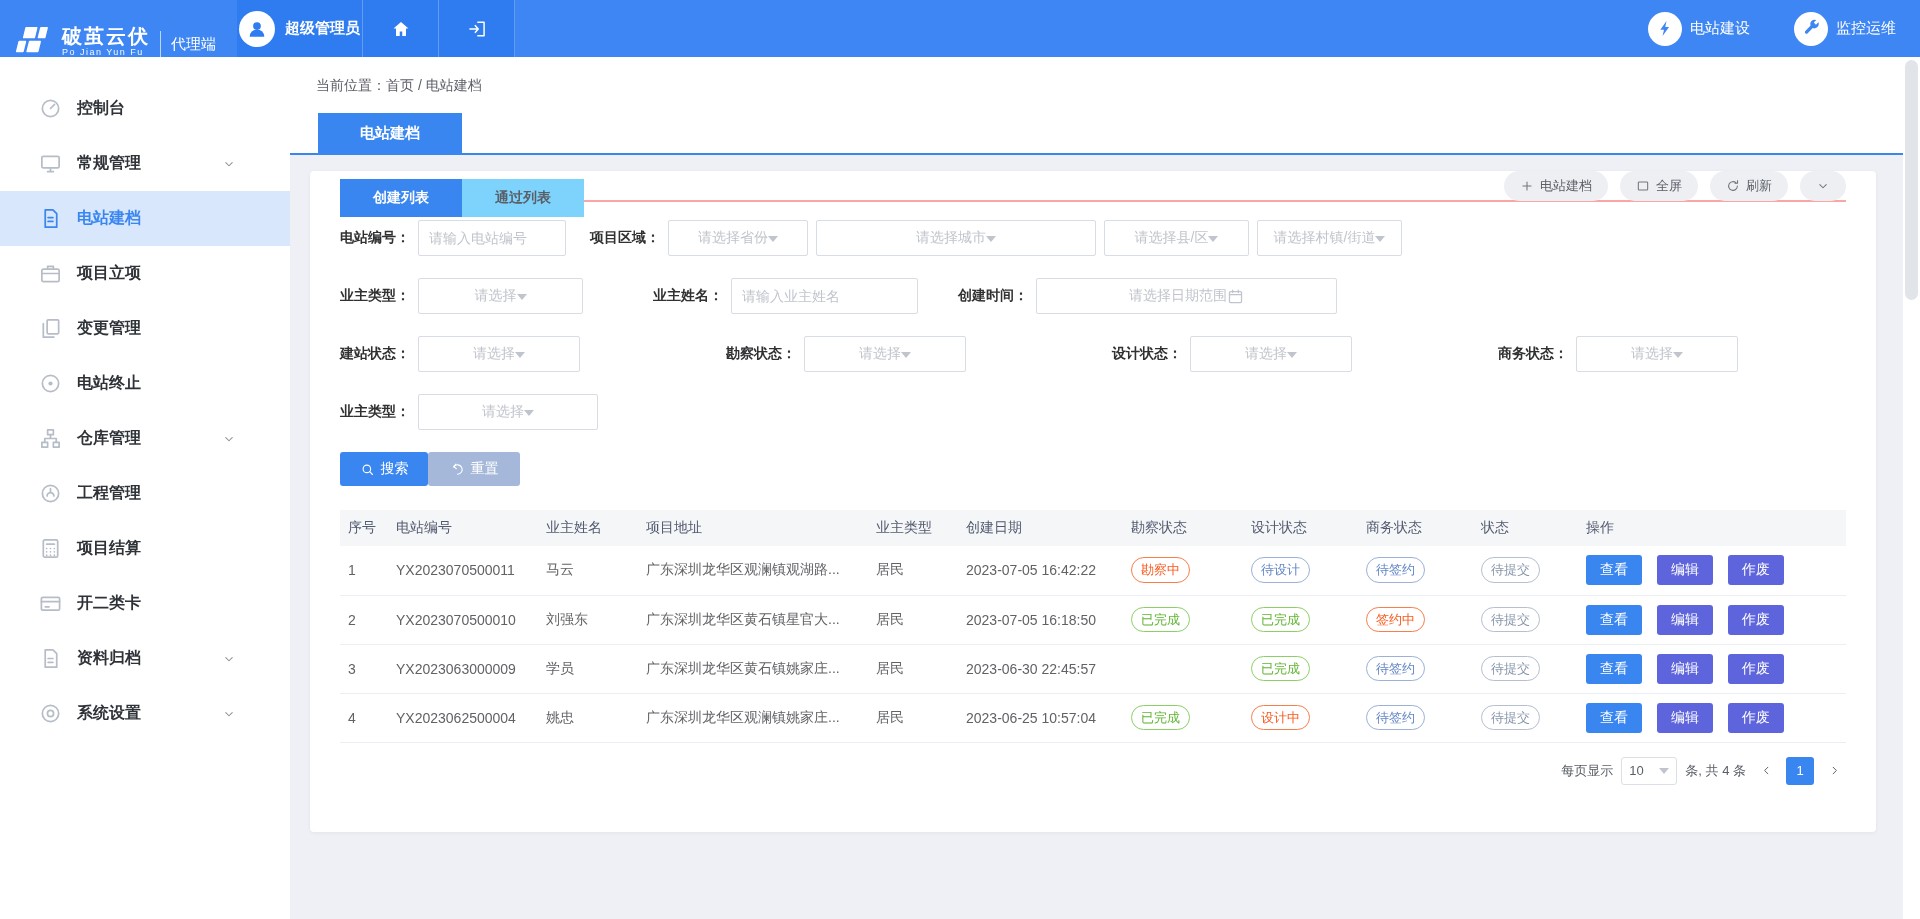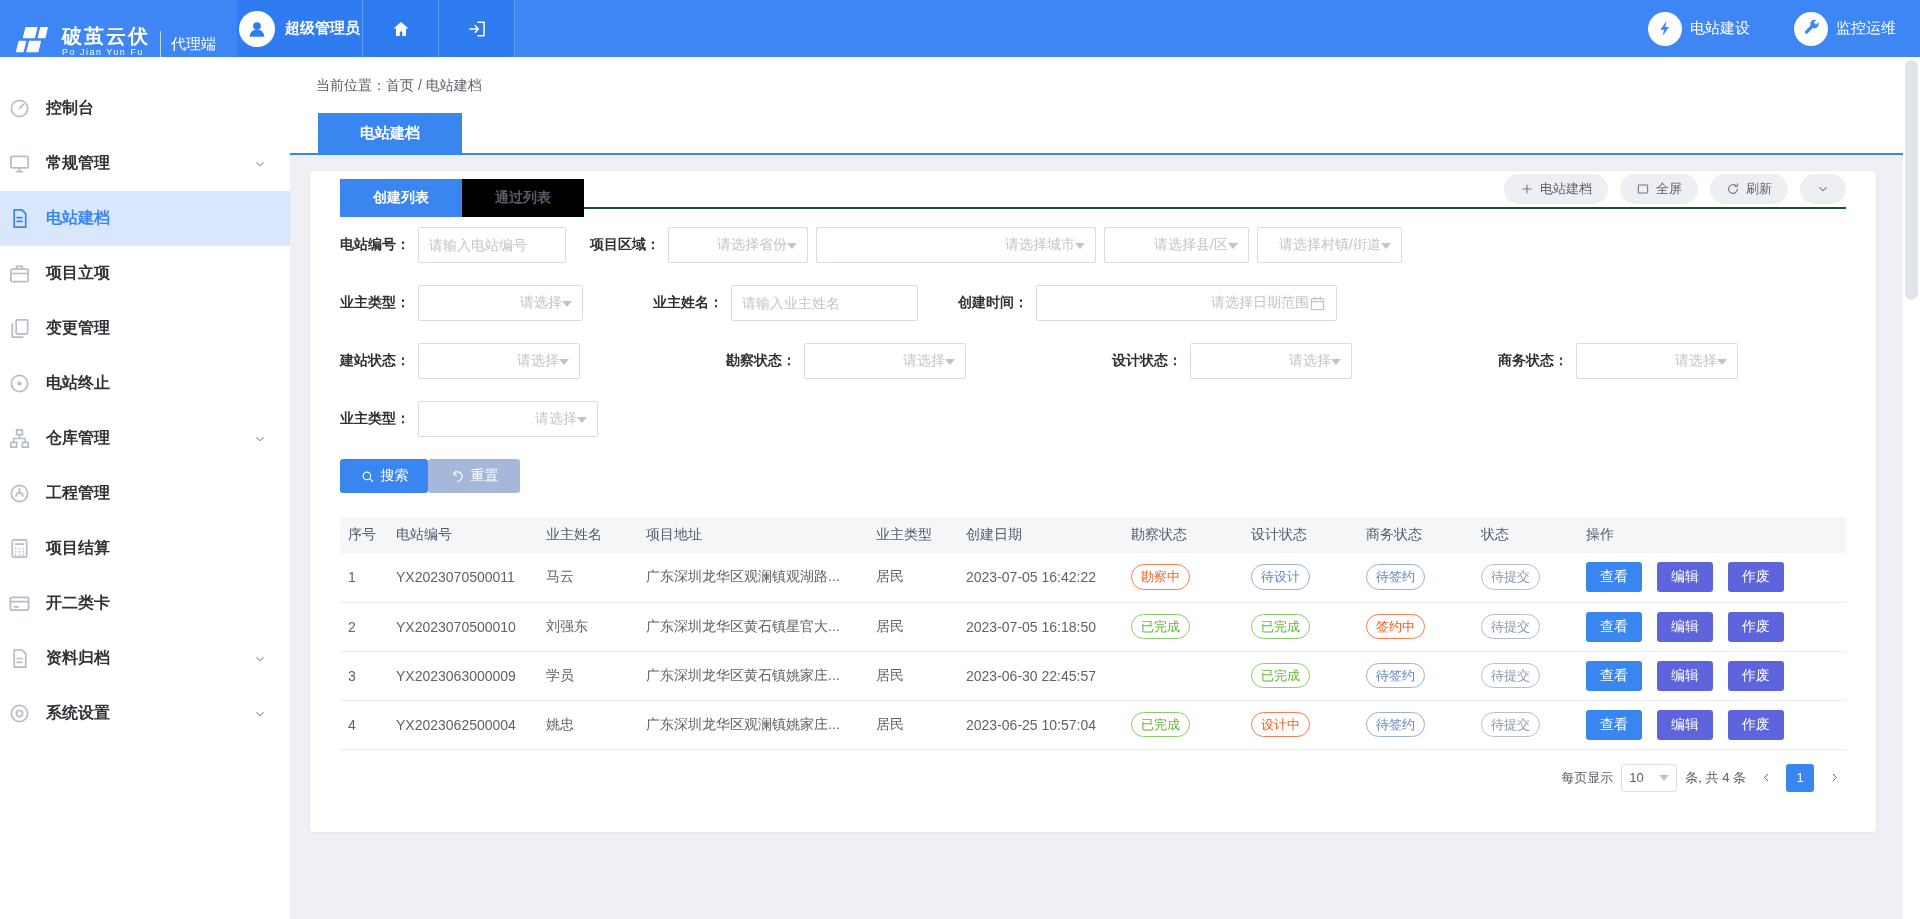--- a/index.html
+++ b/index.html
@@ -24,51 +24,51 @@
   .avatar .ic{width:22px;height:22px}
   .uname{font-size:15px;font-weight:bold;margin-left:10px}
   .h20{width:20px;height:20px;color:#fff}
   .h-right{margin-left:auto;display:flex;align-items:center;gap:44px;padding-right:24px}
   .h-item{display:flex;align-items:center;gap:8px;font-size:15px;cursor:pointer}
   .h-item .circ{width:34px;height:34px;border-radius:50%;background:#fff;color:#3e86f3;display:flex;align-items:center;justify-content:center}
   .h-item .circ .ic{width:19px;height:19px}
 
   
   .sidebar{position:absolute;top:57px;left:0;bottom:0;width:290px;background:#fff;padding-top:24px;z-index:4}
-  .side-item{height:55px;display:flex;align-items:center;padding:0 8px;font-size:16px;font-weight:bold;color:#2f3338;cursor:pointer}
+  .side-item{height:55px;display:flex;align-items:center;padding:0 39px;font-size:16px;font-weight:bold;color:#2f3338;cursor:pointer}
   .side-item .ic{width:23px;height:23px;color:#b7bdc7;margin-right:15px;flex:none}
   .side-item .chev{margin-left:auto;width:14px;height:14px;color:#8d9199}
   .side-item.active{background:#d8e7fb;color:#3a86f0}
   .side-item.active .ic{color:#3a86f0}
 
   
   .main{position:absolute;left:290px;top:57px;right:0;bottom:0}
   .crumb-strip{background:#fff;height:98px;border-bottom:2px solid #3a86f0;position:relative;padding:20px 0 0 26px}
   .crumb{font-size:14px;color:#5a5e66}
   .page-tab{position:absolute;left:28px;bottom:0;width:144px;height:40px;background:#3a86f0;color:#fff;font-size:15px;font-weight:bold;display:flex;align-items:center;justify-content:center;cursor:pointer}
 
   .card{margin:16px 44px 0 20px;height:661px;background:#fff;border-radius:4px;box-shadow:0 1px 4px rgba(0,0,0,.05);padding:0 30px}
-  .tabs-row{display:flex;height:38px;border-bottom:2px solid #14532d}
+  .tabs-row{display:flex;height:31px;border-bottom:2px solid #fca5a5}
   .tabs{display:flex}
-  .tab{width:122px;height:38px;margin-top:8px;display:flex;align-items:center;justify-content:center;font-size:14px;font-weight:bold;background:#000000;color:#5a5e66;cursor:pointer}
+  .tab{width:122px;height:38px;margin-top:8px;display:flex;align-items:center;justify-content:center;font-size:14px;font-weight:bold;background:#7dd3fc;color:#5a5e66;cursor:pointer}
   .tab.active{background:#3a86f0;color:#fff}
   .toolbar{margin-left:auto;display:flex;align-items:center;gap:12px}
   .tool-btn{height:30px;border:none;border-radius:15px;background:#edeff2;color:#5a5e66;font-size:13px;display:flex;align-items:center;gap:6px;padding:0 16px;cursor:pointer;font-family:inherit}
   .tool-btn .ic{width:14px;height:14px;color:#73767d}
   .tool-btn span:empty{display:none}
 
   
   .filters{padding-top:18px}
   .f-row{display:flex;align-items:center;margin-bottom:22px}
   .f-group{display:flex;align-items:center}
   .f-label{font-size:14px;font-weight:bold;color:#303133;margin-right:8px;white-space:nowrap}
   .ctl{height:36px;border:1px solid #d8dce5;border-radius:2px;background:#fff;font-size:14px;color:#606266}
   input.ctl{padding:0 10px;outline:none;font-family:inherit}
   input.ctl::placeholder{color:#c0c4cc}
-  .box{display:flex;align-items:center;justify-content:flex-end;padding:8px 10px;cursor:pointer}
+  .box{display:flex;align-items:center;justify-content:center;padding:8px 10px;cursor:pointer}
   .ph{color:#c0c4cc}
   .caret{width:0;height:0;border:5px solid transparent;border-top:6px solid #c0c4cc;transform:translateY(3px)}
   .cal{width:17px;height:17px;color:#c0c4cc}
   .w140{width:140px}.w145{width:145px}.w148{width:148px}.w162{width:162px}.w165{width:165px}
   .w180{width:180px}.w187{width:187px}.w280{width:280px}.w301{width:301px}
   .ml8{margin-left:8px}.ml24{margin-left:24px}.ml40{margin-left:40px}.ml70{margin-left:70px}.ml146{margin-left:146px}
   .btn-row{display:flex;margin-top:0}
   .btn{height:34px;border:none;border-radius:3px;color:#fff;font-size:14px;display:flex;align-items:center;justify-content:center;gap:6px;cursor:pointer;font-family:inherit}
   .btn .ic{width:15px;height:15px}
   .btn.search{width:88px;background:#3a86f0}

